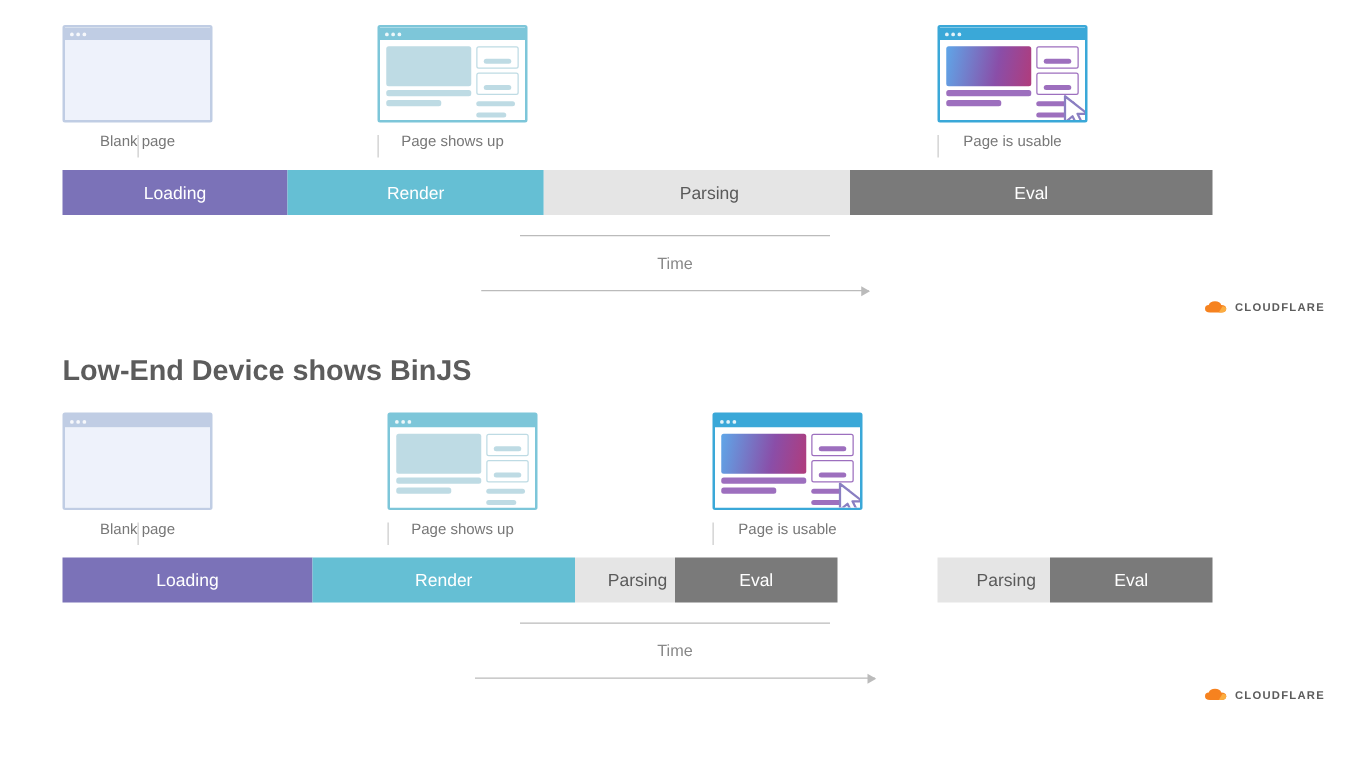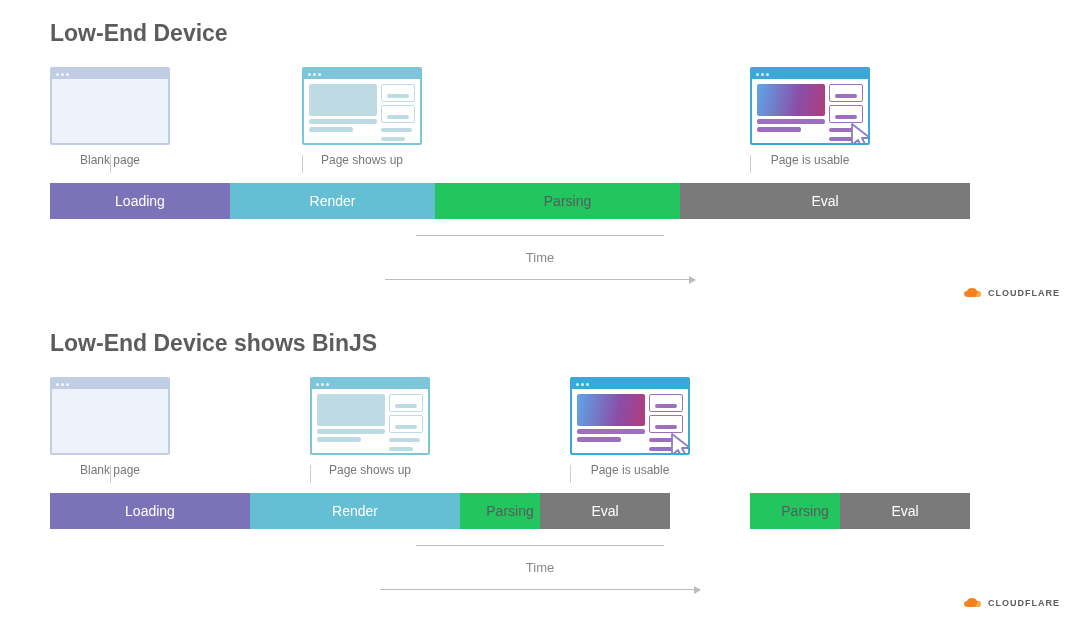--- a/index.html
+++ b/index.html
@@ -125,21 +125,21 @@
   .seg {
     display: flex;
     align-items: center;
     justify-content: center;
     color: #fff;
     font-size: 14px;
     font-weight: 400;
   }
   .seg-loading { background: #7b72b8; }
   .seg-render  { background: #65bfd4; color: #fff; }
-  .seg-parsing { background: #22c55e; color: #5a5a5a; padding-left: 20px; }
+  .seg-parsing { background: #e5e5e5; color: #5a5a5a; padding-left: 20px; }
   .seg-eval    { background: #7a7a7a; }
   .seg-gap     { background: transparent; }
 
   .time-axis {
     margin-top: 16px;
     display: flex;
     align-items: center;
     gap: 14px;
     color: #888;
     font-size: 13px;
@@ -179,21 +179,20 @@
     width: 1px;
     background: #ccc;
     bottom: -6px;
     height: 18px;
   }
 </style>
 </head>
 <body>
 
 <div class="section">
-  <h2 class="title">Low-End Device</h2>
 
   <div class="thumbs-row">
 
     <div class="thumb-block blank" style="left:0px">
       <div class="thumb-window">
         <div class="thumb-topbar">
             <span class="dot"></span>
             <span class="dot"></span>
             <span class="dot"></span>
           </div>

